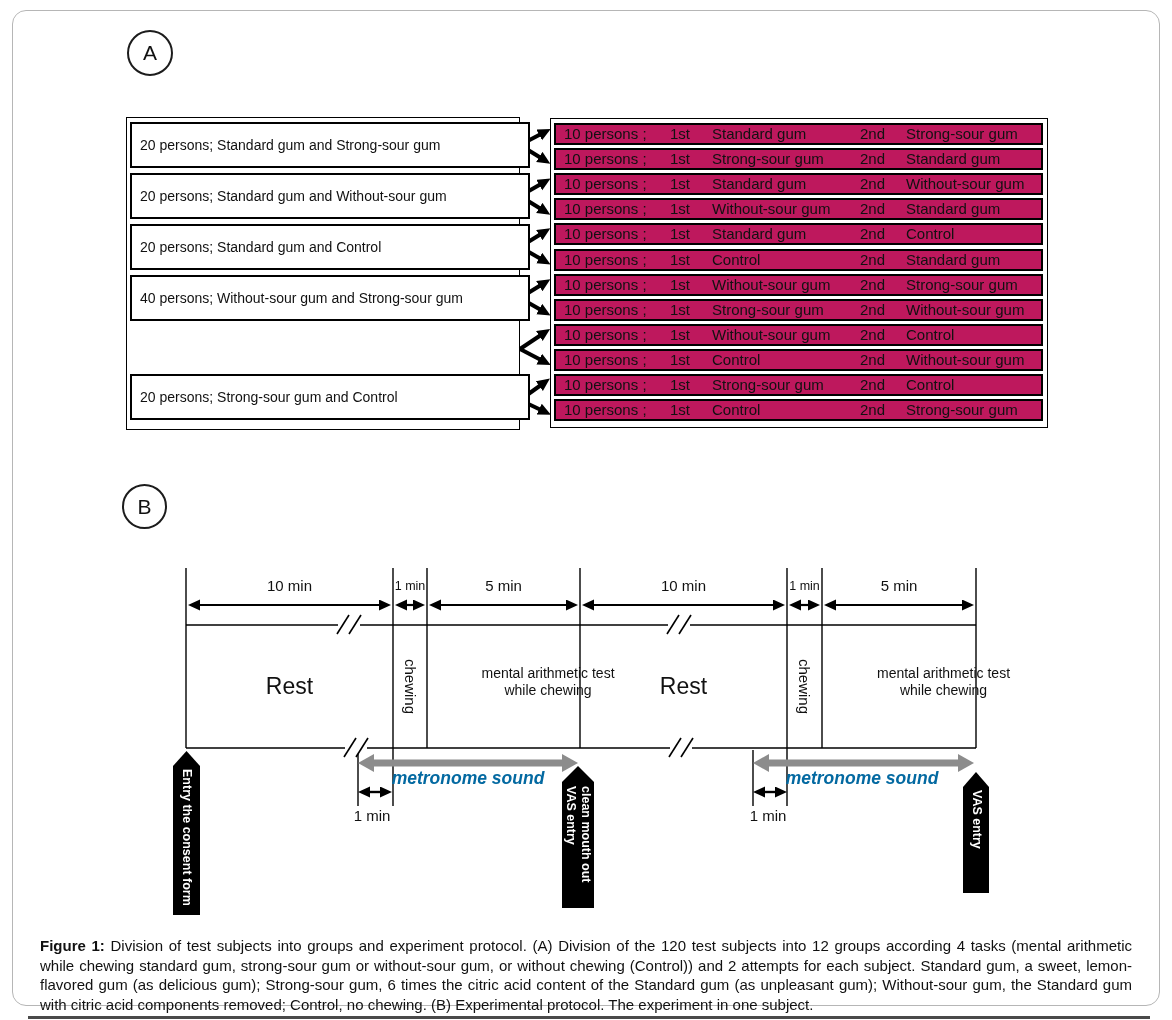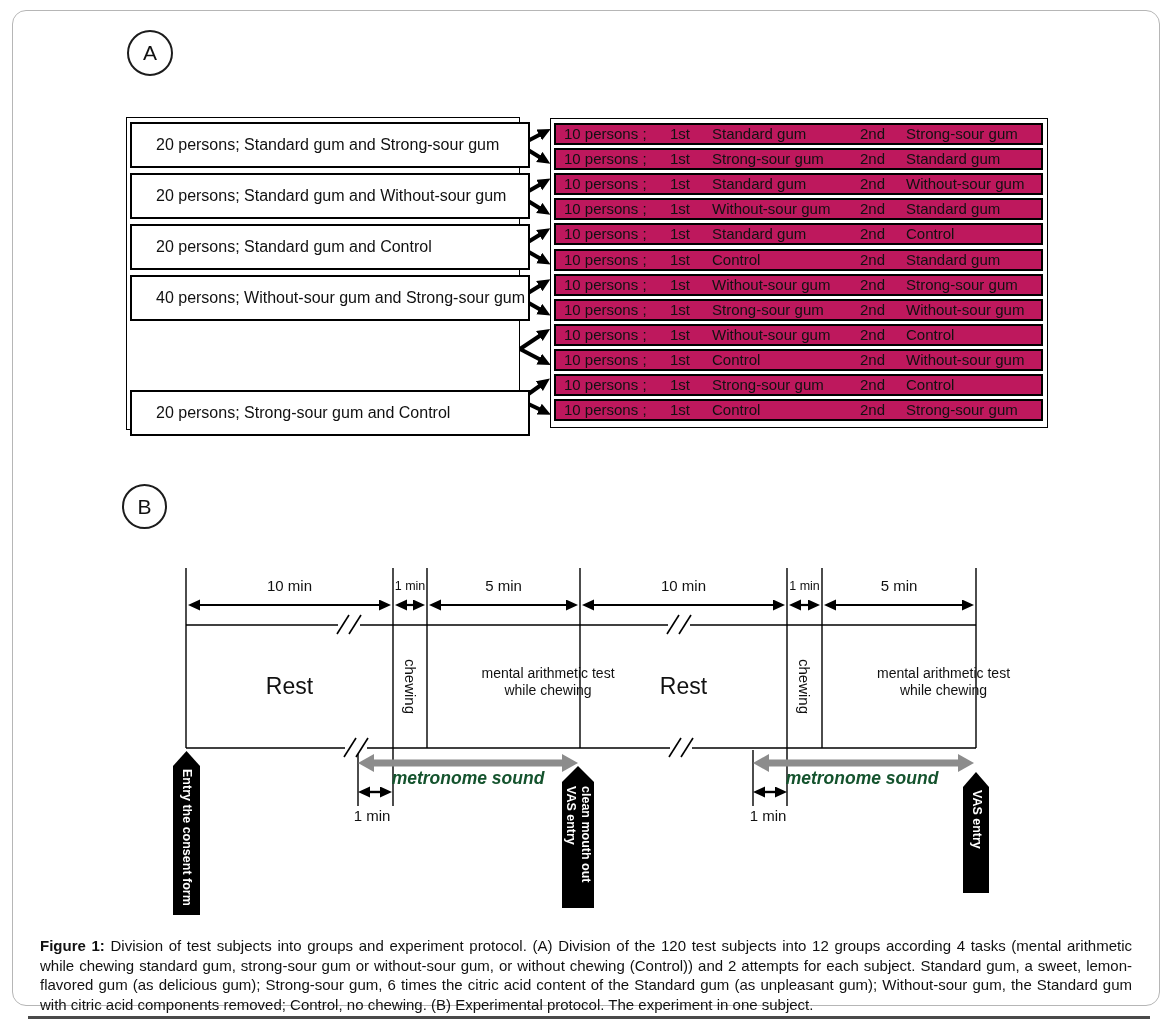--- a/index.html
+++ b/index.html
@@ -8,32 +8,32 @@
   .frame { position:absolute; left:12px; top:10px; width:1146px; height:994px;
            border:1.5px solid #b6b6b6; border-radius:14px; background:#fff; }
   .badge { position:absolute; border:2px solid #1c1c1c; border-radius:50%;
            display:flex; align-items:center; justify-content:center;
            font-size:21px; background:#fff; z-index:5; }
   svg.overlay { position:absolute; left:0; top:0; z-index:2; pointer-events:none; }
   .louter { position:absolute; left:126px; top:117px; width:392px; height:311px; border:1px solid #000; }
   .router { position:absolute; left:550px; top:118px; width:496px; height:308px; border:1px solid #000; }
   .lbox { position:absolute; left:130px; width:400px; height:46px; border:2px solid #000;
           box-sizing:border-box; background:#fff; display:flex; align-items:center;
-          padding-left:24px; font-size:16px; z-index:3; }
+          padding-left:8px; font-size:14px; z-index:3; }
   .rrow { position:absolute; left:554px; width:489px; height:22px; border:2px solid #000;
           box-sizing:border-box; background:#be185d; font-size:15px; z-index:3; }
   .rrow span { position:absolute; top:0px; line-height:17px; white-space:nowrap; }
   .c1{left:8px}.c2{left:114px}.c3{left:156px}.c4{left:304px}.c5{left:350px}
   .blabel { position:absolute; display:flex; align-items:center; justify-content:center;
             text-align:center; z-index:4; }
   .vertcol { writing-mode:vertical-rl; }
   .flagtext { position:absolute; color:#fff; font-weight:bold; z-index:6;
               display:flex; justify-content:center; font-size:12.5px; }
   .flagtext .vline { writing-mode:vertical-rl; white-space:nowrap; line-height:15px; }
-  .metro { color:#14532d; font-weight:bold; font-style:italic; font-size:17.5px; }
+  .metro { color:#0369a1; font-weight:bold; font-style:italic; font-size:17.5px; }
   .arith { font-size:14px; line-height:17px; white-space:pre-line;margin-left:44px; }
   .caption { position:absolute; left:40px; top:921px; width:1092px; font-size:15px;
              line-height:19.5px; text-align:justify; z-index:4; }
   .caption .fig { font-weight:bold; }
   .bottomstrip { position:absolute; left:28px; top:1016px; width:1122px; height:3px;
                  background:#4a4a4a; }
 </style>
 </head>
 <body>
 
@@ -51,21 +51,21 @@
     </div>
   <div class="lbox" style="top:173px;">
       <span>20 persons; Standard gum and Without-sour gum</span>
     </div>
   <div class="lbox" style="top:224px;">
       <span>20 persons; Standard gum and Control</span>
     </div>
   <div class="lbox" style="top:275px;">
       <span>40 persons; Without-sour gum and Strong-sour gum</span>
     </div>
-  <div class="lbox" style="top:390px;text-align:center;">
+  <div class="lbox" style="top:374px;text-align:center;">
       <span>20 persons; Strong-sour gum and Control</span>
     </div>
 
   <div class="rrow" style="top:123px;">
     <span class="c1">10 persons ;</span>
       <span class="c2">1st</span>
       <span class="c3">Standard gum</span>
       <span class="c4">2nd</span>
       <span class="c5">Strong-sour gum</span>
   </div>

